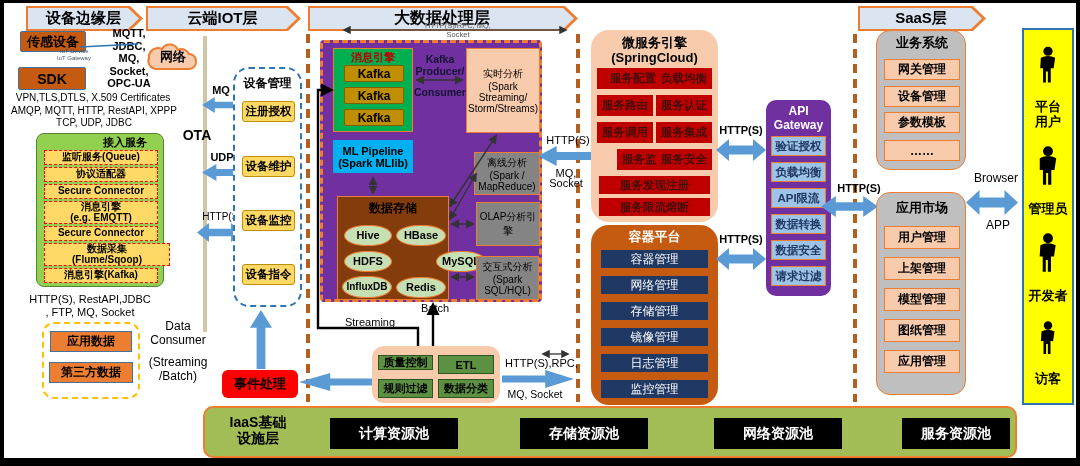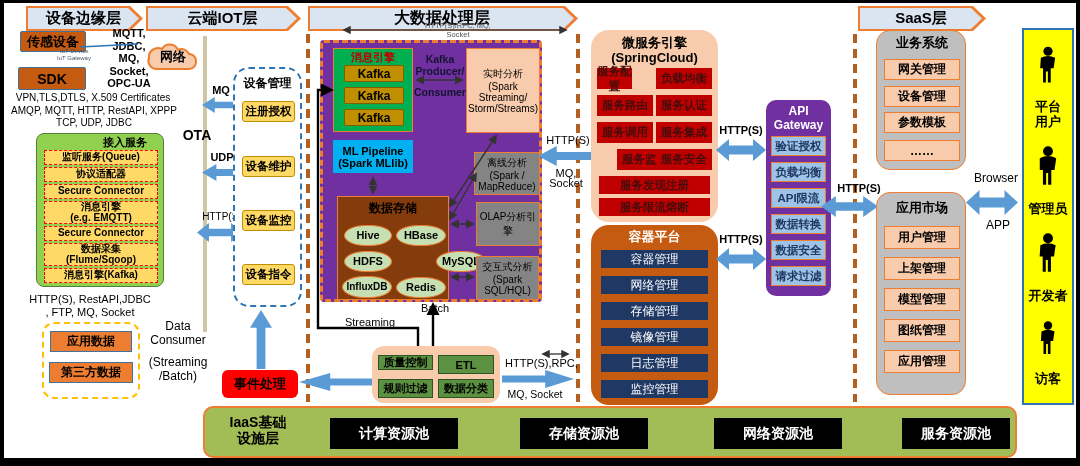--- a/index.html
+++ b/index.html
@@ -85,21 +85,21 @@
 TCP, UDP, JDBC</div>
 
   <div class="ab" style="left:36px;top:133px;width:128px;height:154px;background:#92d050;border-radius:8px;border:1px solid #538135;">
     <div class="ab t bold" style="left:0;top:2px;width:128px;font-size:11px;padding-left:48px;">接入服务</div>
     <div class="ys ab" style="left:7px;top:16px;width:114px;height:15px;">监听服务(Queue)</div>
     <div class="ys ab" style="left:7px;top:33px;width:114px;height:15px;">协议适配器</div>
     <div class="ys ab" style="left:7px;top:50px;width:114px;height:15px;">Secure Connector</div>
     <div class="ys ab" style="left:7px;top:67px;width:114px;height:23px;">消息引擎
 (e.g. EMQTT)</div>
     <div class="ys ab" style="left:7px;top:92px;width:114px;height:15px;">Secure Connector</div>
-    <div class="ys ab" style="left:7px;top:109px;width:114px;height:23px;">数据采集
+    <div class="ys ab" style="left:7px;top:109px;width:126px;height:23px;">数据采集
 (Flume/Sqoop)</div>
     <div class="ys ab" style="left:7px;top:134px;width:114px;height:15px;">消息引擎(Kafka)</div>
   </div>
 
   <div class="ab t" style="left:8px;top:293px;width:164px;font-size:11px;">HTTP(S), RestAPI,JDBC
 , FTP, MQ, Socket</div>
 
   <div class="ab" style="left:42px;top:322px;width:98px;height:77px;border:2px dashed #ffc000;border-radius:12px;"></div>
   <div class="ab fx" style="left:50px;top:331px;width:82px;height:21px;background:#ed7d31;border:1.5px solid #41719c;font-size:12px;font-weight:bold;">应用数据</div>
   <div class="ab fx" style="left:49px;top:362px;width:84px;height:21px;background:#ed7d31;border:1.5px solid #41719c;font-size:12px;font-weight:bold;">第三方数据</div>
@@ -185,21 +185,21 @@
   <div class="ab t" style="left:502px;top:388px;width:66px;font-size:10.5px;">MQ, Socket</div>
 
   <div class="ab t" style="left:542px;top:134px;width:52px;font-size:11px;">HTTP(S)</div>
   <div class="ar ar-d ab" style="left:538px;top:146px;width:72px;height:20px;"></div>
   <div class="ab t" style="left:552px;top:167px;width:28px;font-size:11px;">MQ,</div>
   <div class="ab t" style="left:544px;top:177px;width:44px;font-size:11px;">Socket</div>
 
   <div class="ab" style="left:591px;top:30px;width:127px;height:192px;background:#f7cbac;border-radius:18px;">
     <div class="ab t bold" style="left:0;top:6px;width:127px;font-size:13px;">微服务引擎</div>
     <div class="ab t bold" style="left:0;top:21px;width:127px;font-size:13px;">(SpringCloud)</div>
-    <div class="redit ab fx" style="left:6px;top:38px;width:35px;height:21px;">服务配置</div>
+    <div class="redit ab fx" style="left:6px;top:38px;width:72px;height:21px;">服务配置</div>
     <div class="redit ab fx" style="left:65px;top:38px;width:56px;height:21px;">负载均衡</div>
     <div class="redit ab fx" style="left:6px;top:65px;width:56px;height:21px;">服务路由</div>
     <div class="redit ab fx" style="left:65px;top:65px;width:56px;height:21px;">服务认证</div>
     <div class="redit ab fx" style="left:6px;top:92px;width:56px;height:21px;">服务调用</div>
     <div class="redit ab fx" style="left:65px;top:92px;width:56px;height:21px;">服务集成</div>
     <div class="redit ab fx" style="left:6px;top:119px;width:56px;height:21px;margin-left:20px;">服务监控</div>
     <div class="redit ab fx" style="left:65px;top:119px;width:56px;height:21px;">服务安全</div>
     <div class="redit ab fx" style="left:8px;top:146px;width:111px;height:18px;">服务发现注册</div>
     <div class="redit ab fx" style="left:8px;top:168px;width:111px;height:18px;">服务限流熔断</div>
   </div>

